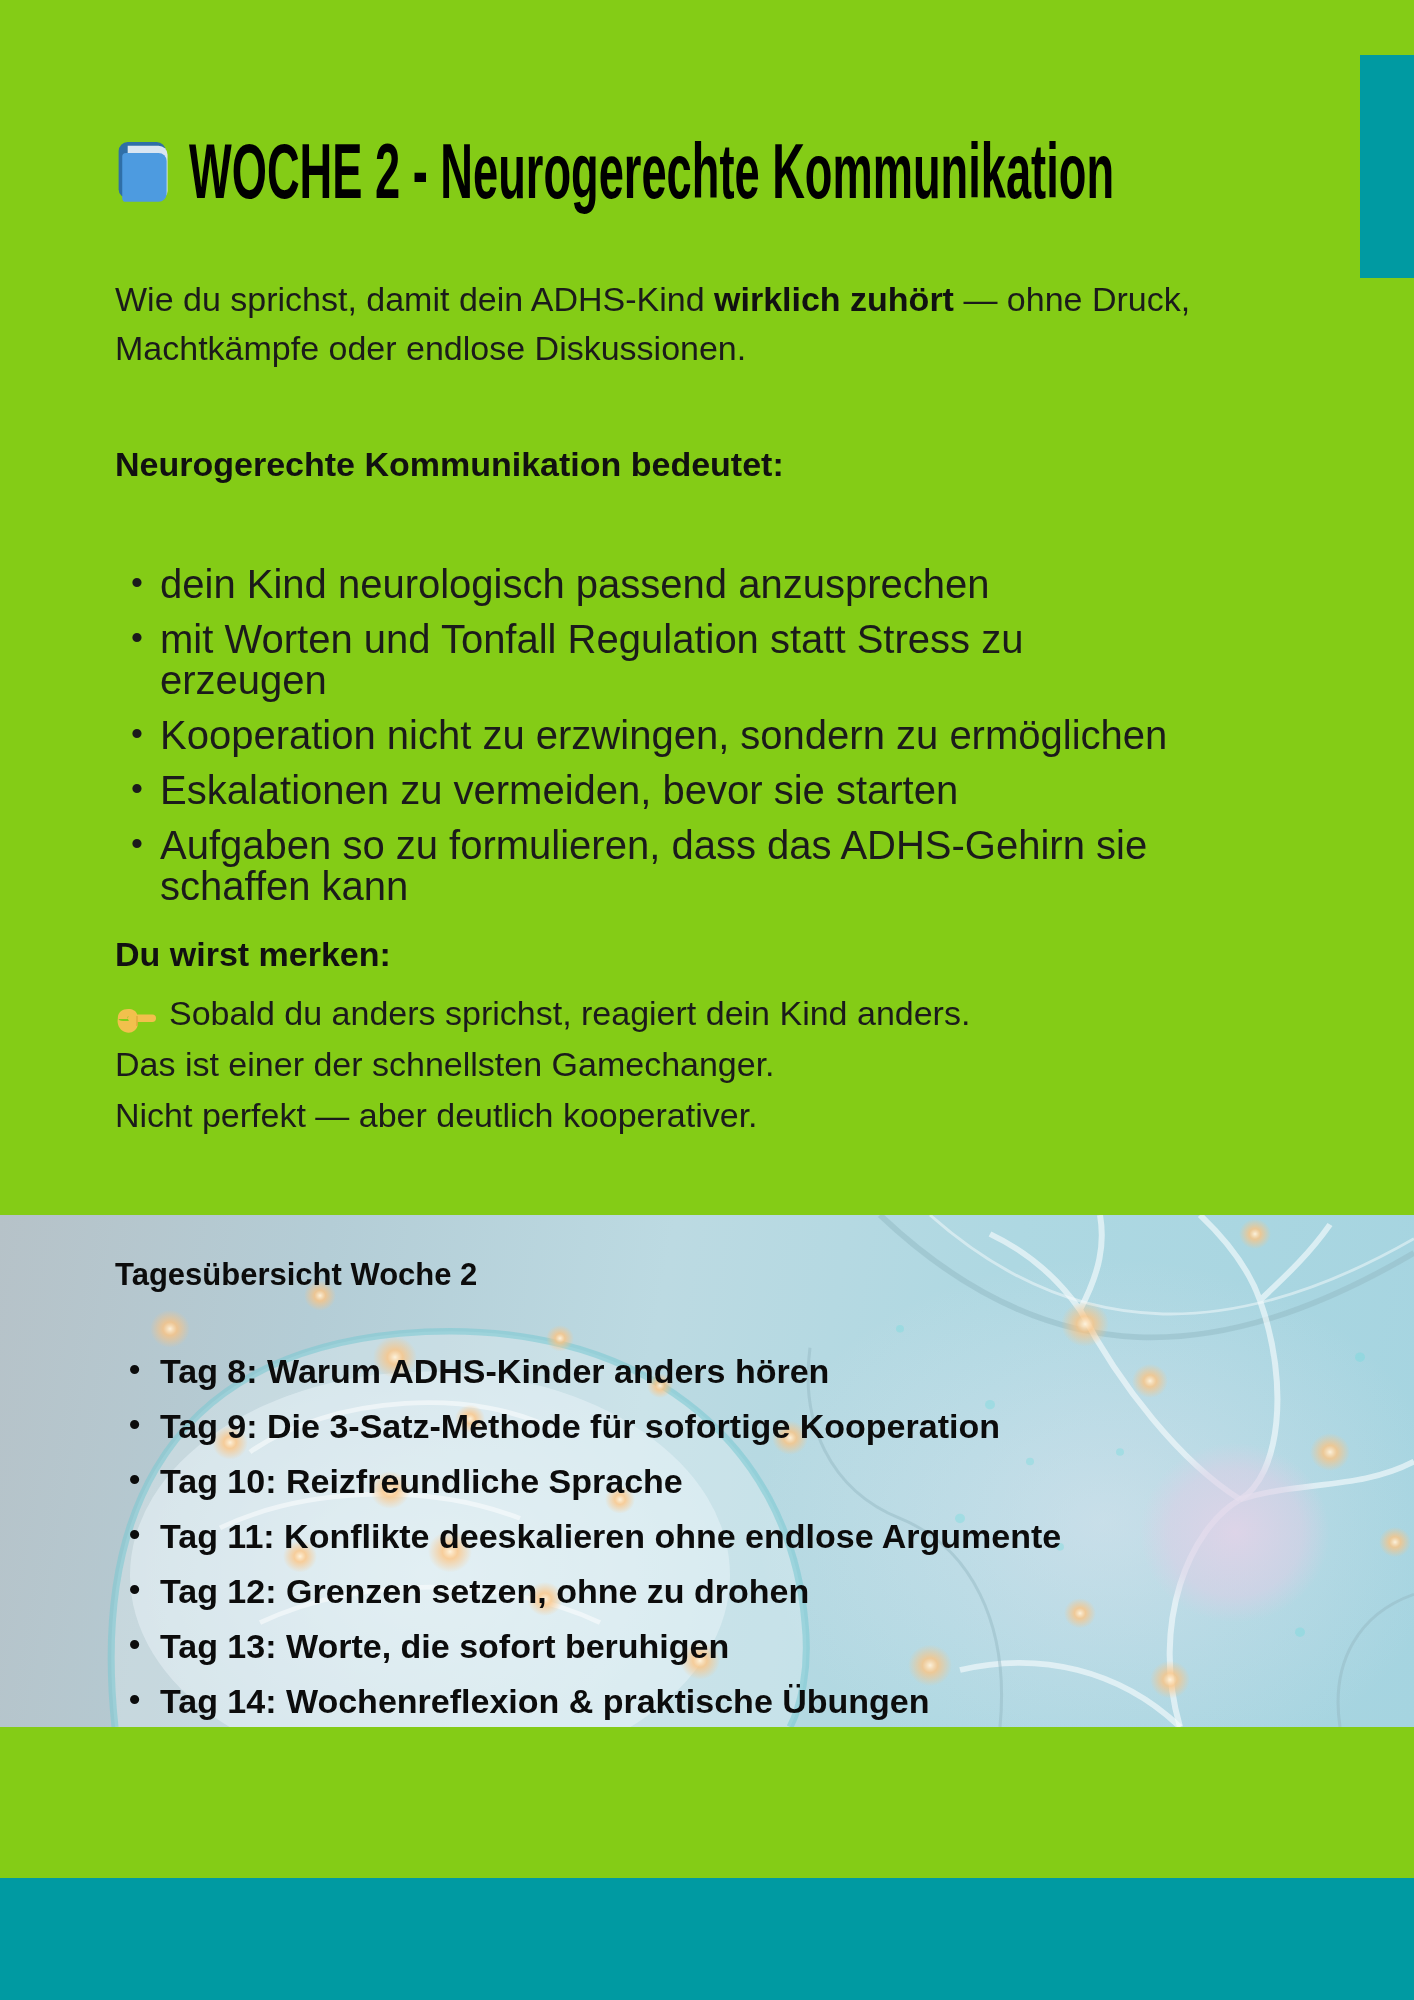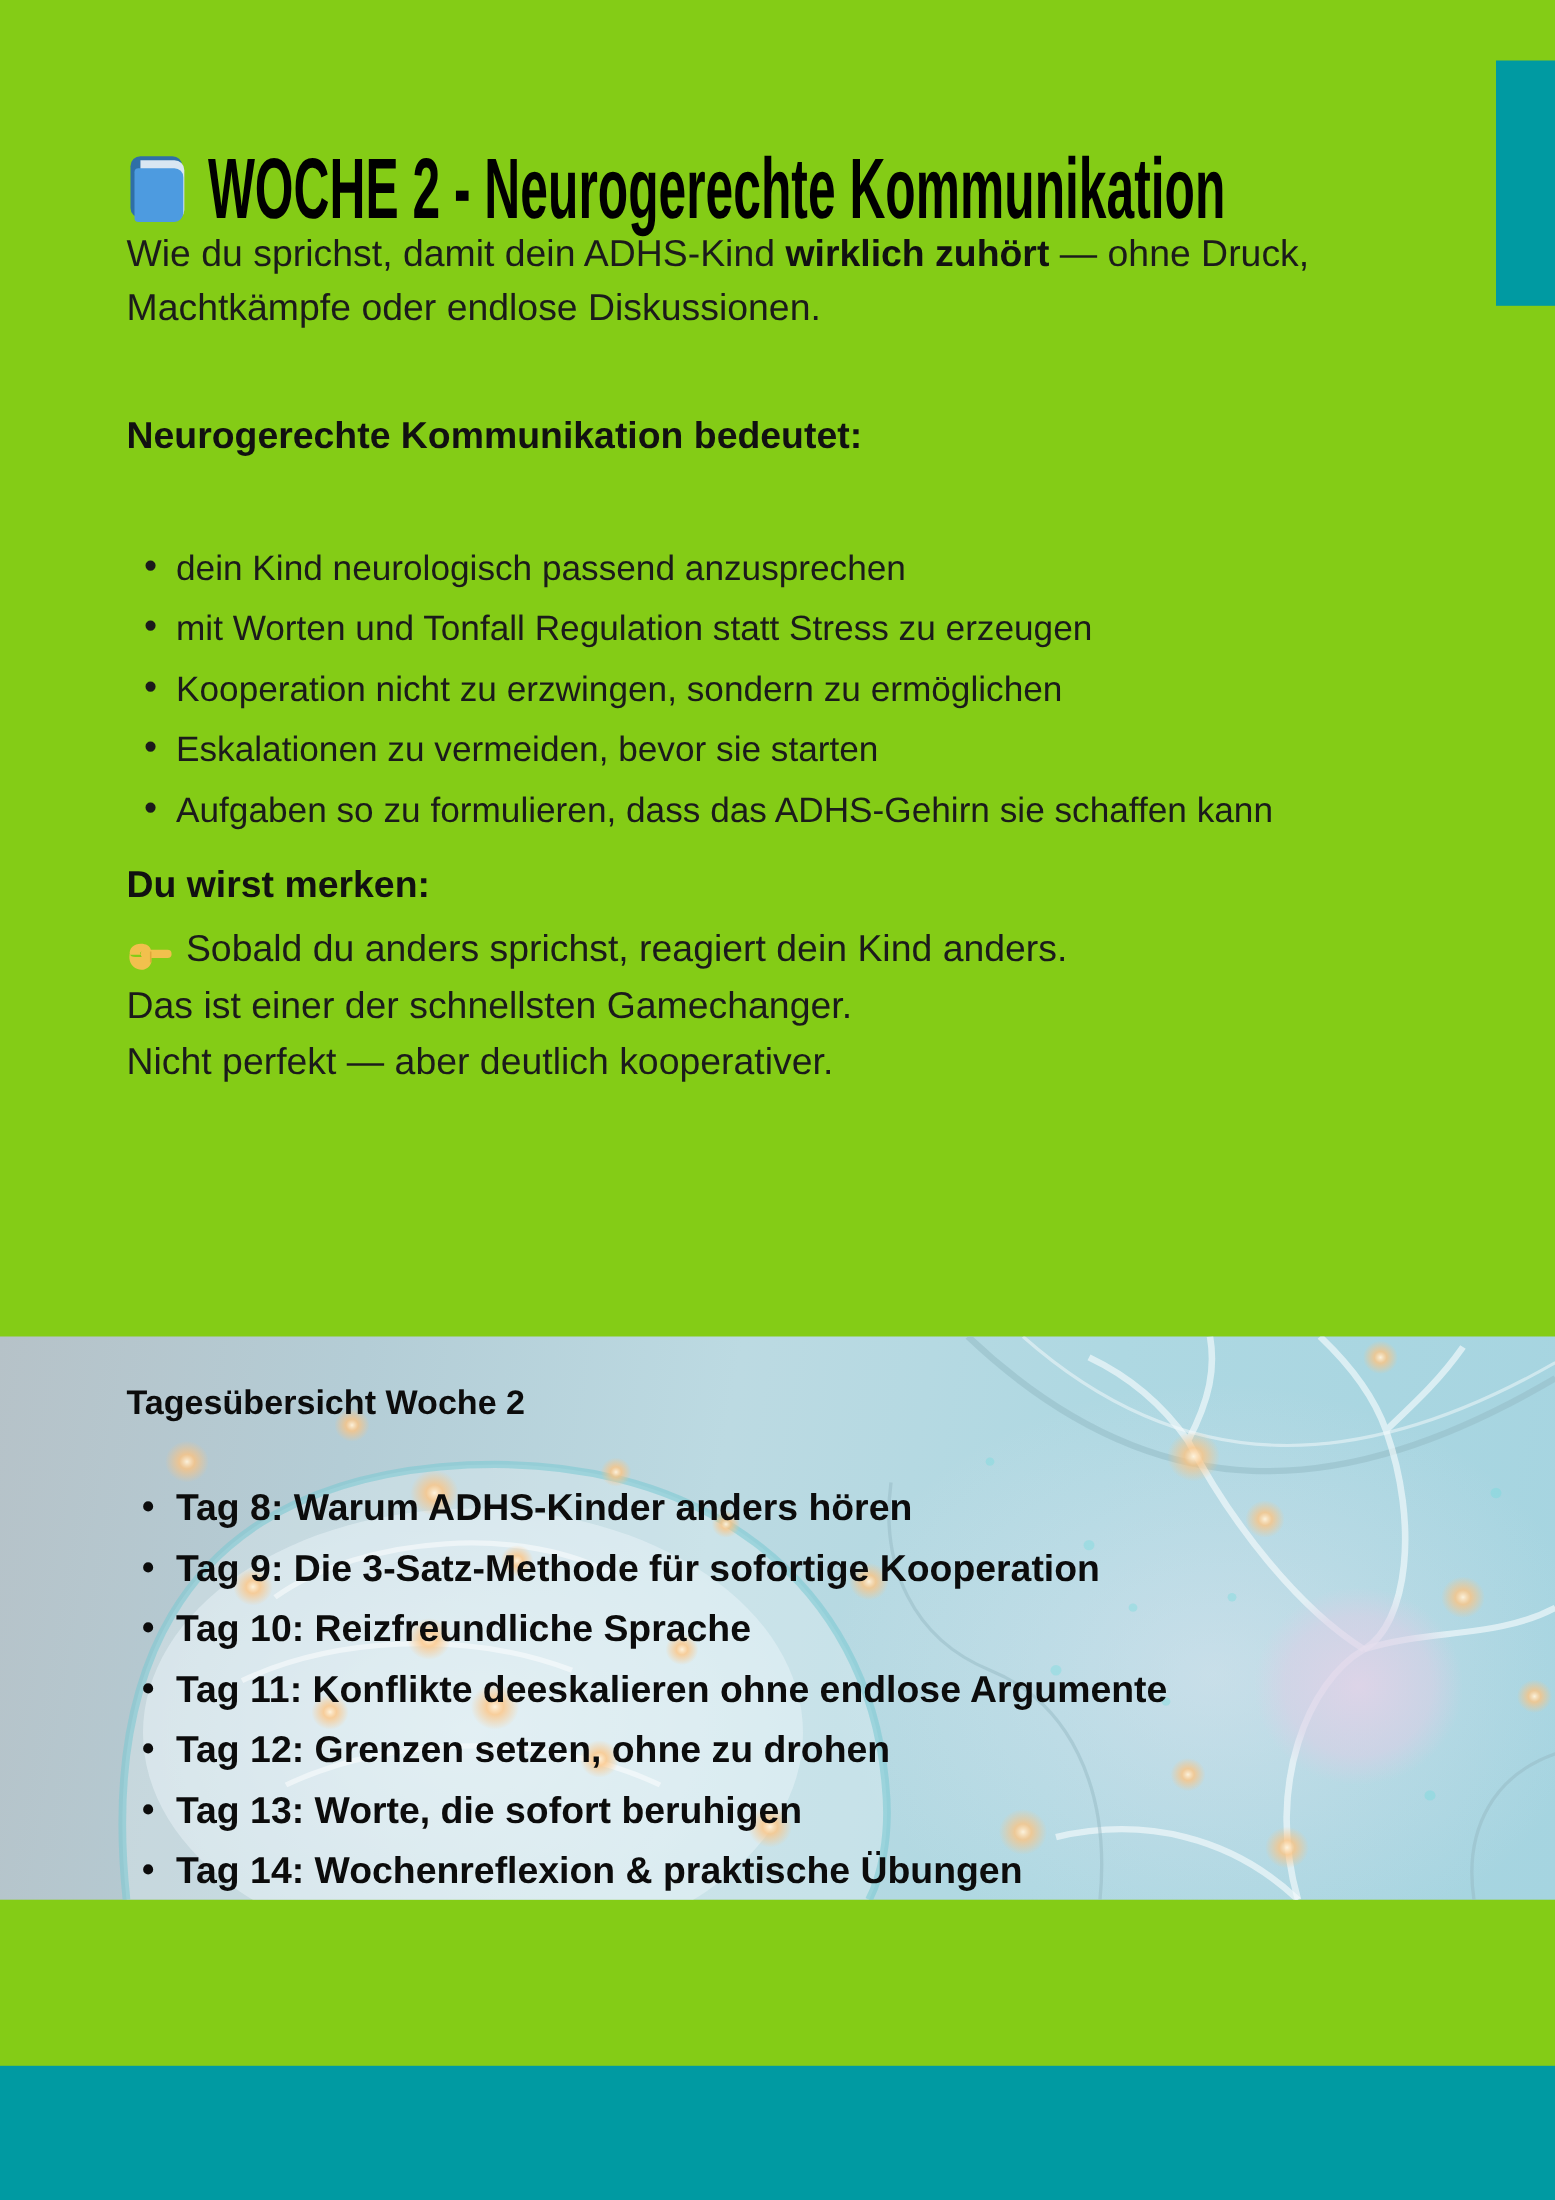--- a/index.html
+++ b/index.html
@@ -17,28 +17,28 @@
   .content { padding:135px 150px 0 115px; }
 
   .title-row { display:flex; align-items:center; gap:16px; height:72px; }
   .book-icon { flex:0 0 auto; width:58px; height:62px; }
   h1.page-title {
     font-size:78px; font-weight:bold; color:#000;
     transform:scaleX(0.58); transform-origin:left center;
     white-space:nowrap; letter-spacing:0; line-height:1;
   }
 
-  .intro { font-size:34px; line-height:49px; color:#1b1b1b; }
+  .intro { margin-top:68px; font-size:34px; line-height:49px; color:#1b1b1b; }
   .intro b { font-weight:bold; color:#111; }
 
   .def-heading { margin-top:72px; font-size:34px; font-weight:bold; color:#111; }
 
   ul.bullets { margin-top:80px; list-style:none; max-width:1070px; }
   ul.bullets li {
-    position:relative; padding-left:45px; font-size:32px; line-height:41px;
+    position:relative; padding-left:45px; font-size:40px; line-height:41px;
     margin-bottom:14px; color:#1b1b1b;
   }
   ul.bullets li::before {
     content:"\2022"; position:absolute; left:16px; top:-2px; font-size:34px; color:#1b1b1b;
   }
 
   .merken-heading { margin-top:28px; font-size:34px; font-weight:bold; color:#111; }
   .outcome-line { margin-top:0; font-size:34px; line-height:51px; color:#1b1b1b; display:flex; align-items:center; gap:12px; }
   .outcome-block { margin-top:14px; }
   .pointer-icon { width:42px; height:30px; flex:0 0 auto; }

